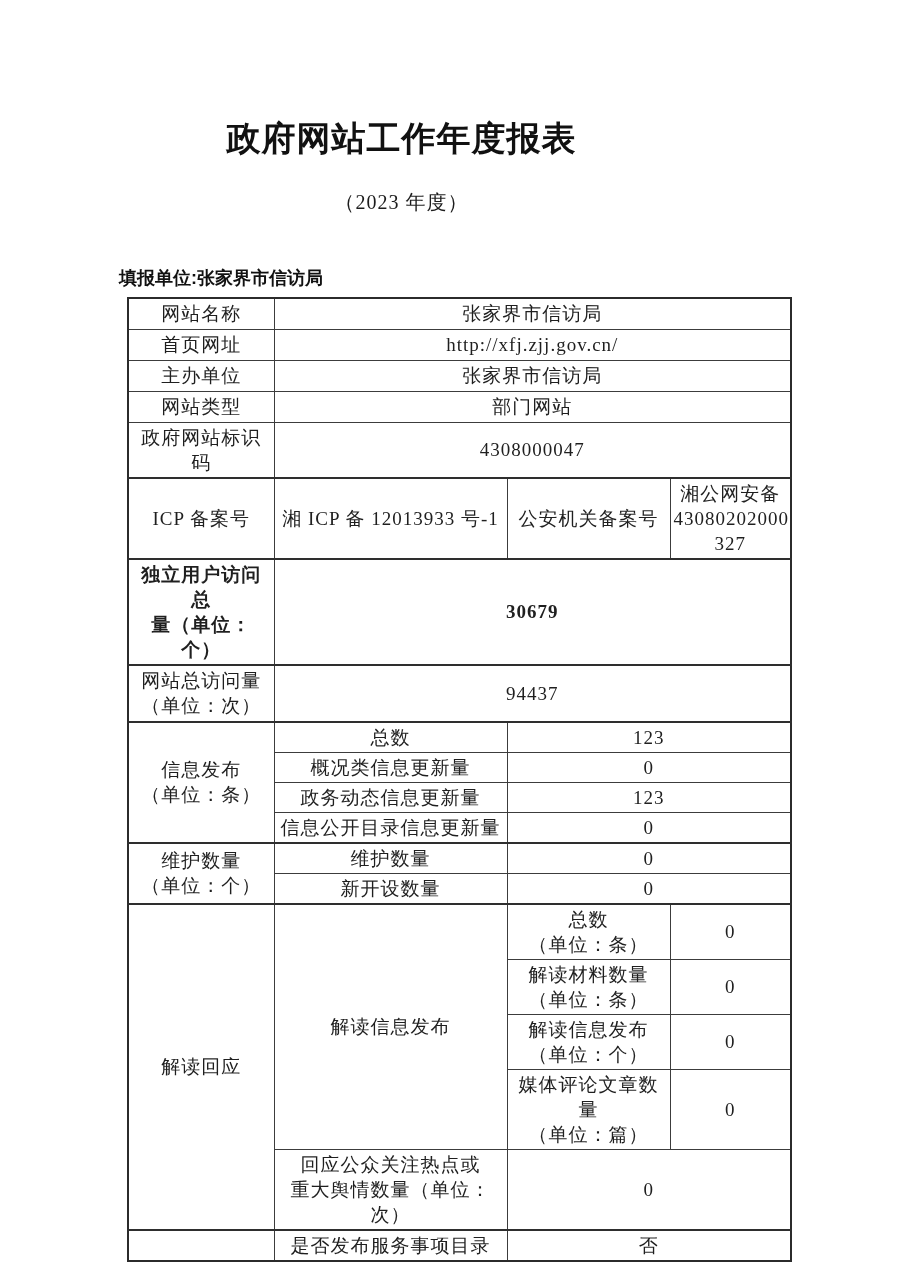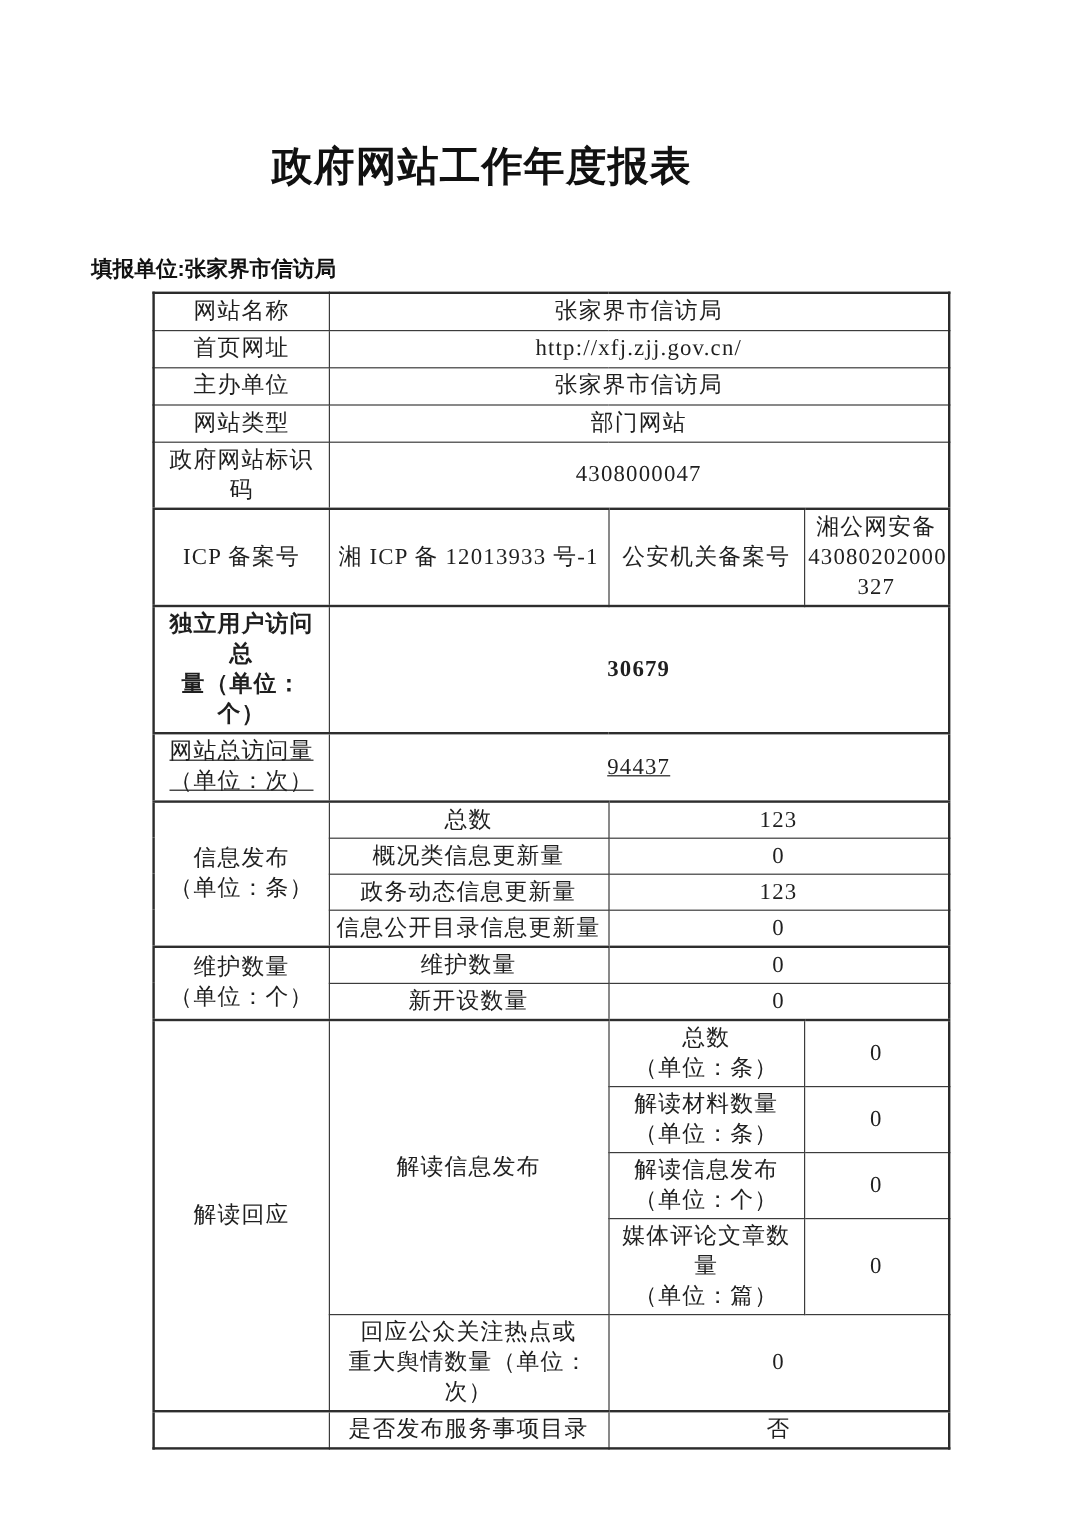--- a/index.html
+++ b/index.html
@@ -22,21 +22,21 @@
     color: #111111;
   }
   .doc-subtitle {
     margin-top: 27px;
     text-align: center;
     font-size: 20px;
     letter-spacing: 1px;
     color: #1c1c1c;
   }
   .prepared-by {
-    margin: 50px 0 7px 76px;
+    margin: 50px 0 7px 119px;
     font-family: "Liberation Sans", "DejaVu Sans", sans-serif;
     font-weight: bold;
     font-size: 18px;
     color: #111111;
   }
 
   table.report {
     margin-left: 127px;
     width: 665px;
     border-collapse: collapse;
@@ -53,32 +53,33 @@
     padding: 2px 3px;
     white-space: pre-line;
     color: #1f1f1f;
   }
   tr.bt td { border-top: 2px solid #2e2e2e; }
   td.num { letter-spacing: 2px; margin-top: 35px; }
 
   tr.r-s    { height: 31px; padding-left: 12px; }
   tr.r-icp  { height: 78px; }
   tr.r-v1   { height: 55px; font-weight: bold; }
-  tr.r-v2   { height: 57px; text-decoration: underline; }
+  tr.r-v2   { height: 57px; }
   tr.r-m    { height: 30px; }
   tr.r-j    { height: 52px; }
   tr.r-hot  { height: 73px; }
   tr.r-last { height: 30px; }
 </style>
 </head>
 <body>
 
 <div class="page">
 
   <div class="doc-title">政府网站工作年度报表</div>
+  <div class="doc-subtitle">（2023 年度）</div>
   <div class="prepared-by">填报单位:张家界市信访局</div>
 
   <table class="report">
     <colgroup>
       <col style="width:146px">
         <col style="width:233px">
         <col style="width:163px">
         <col style="width:121px">
     </colgroup>
     <tbody>

